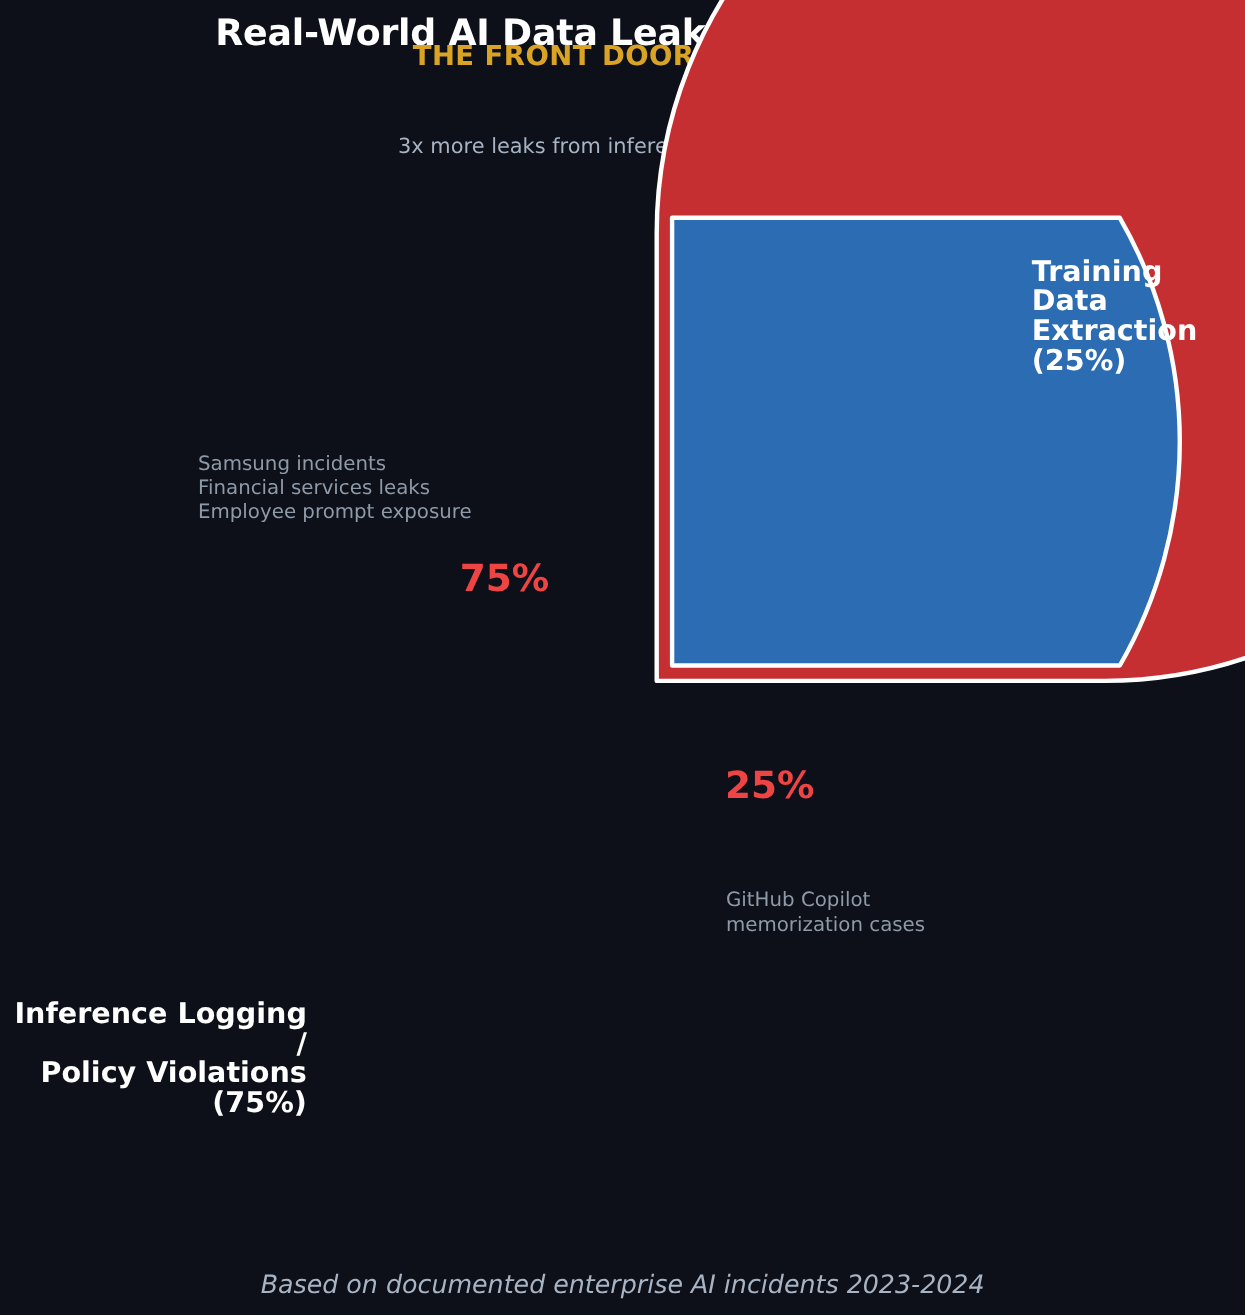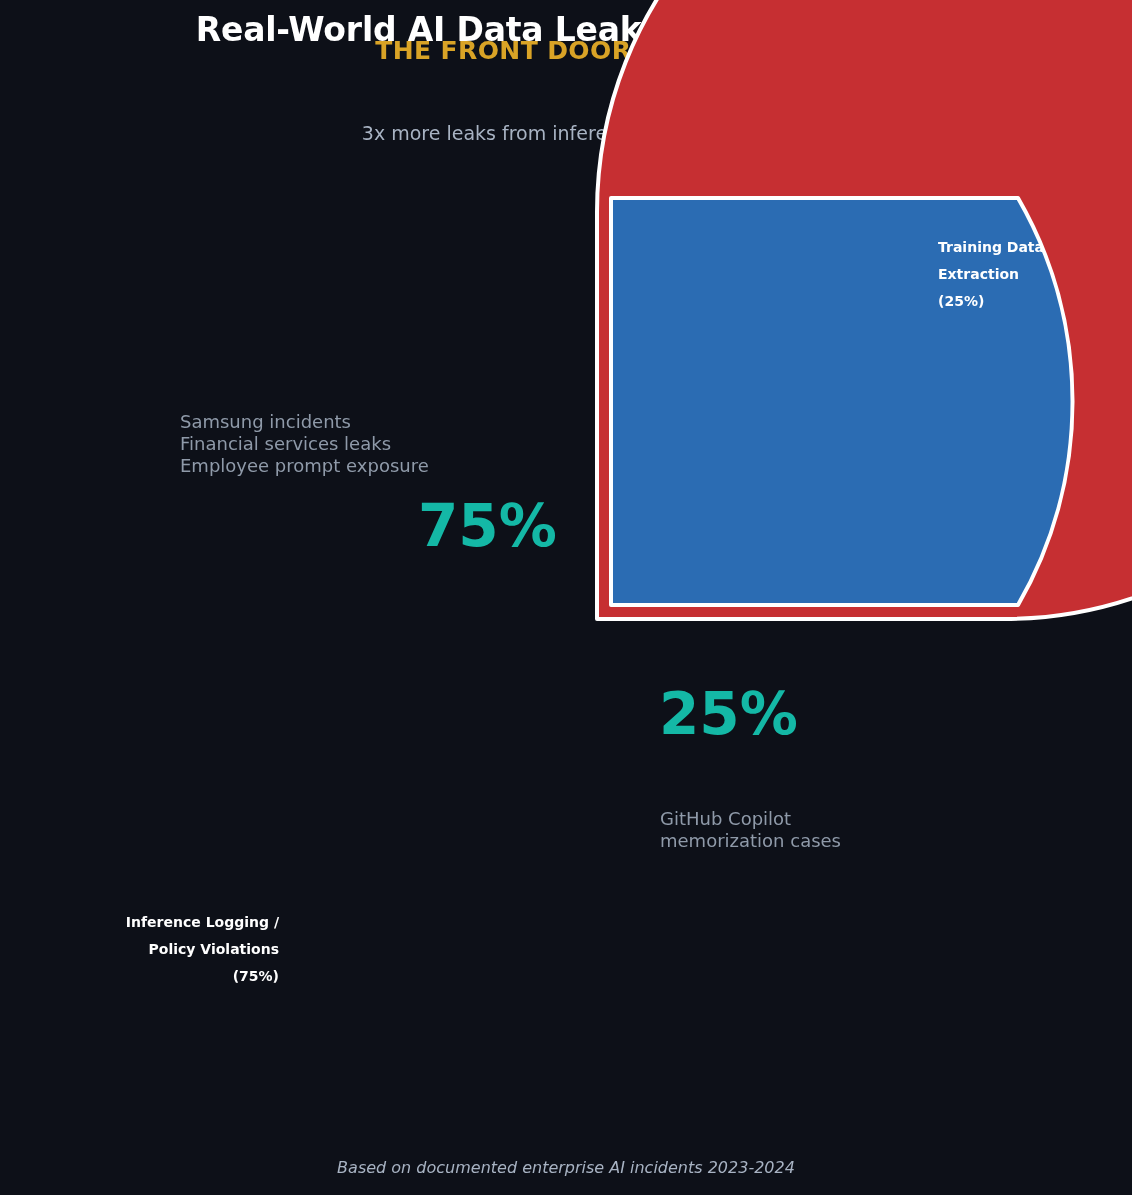--- a/index.html
+++ b/index.html
@@ -78,21 +78,21 @@
   }
   .pie-svg {
     position: absolute;
     left: 0;
     top: 0;
   }
 
   
   .wedge-label {
     position: absolute;
-    font-size: 14px;
+    font-size: 26px;
     font-weight: bold;
     color: #ffffff;
     line-height: 27px;
     white-space: pre-line;
   }
   .label-training {
     left: 938px;
     top: 234px;
     width: 190px;
     text-align: left;
@@ -100,23 +100,23 @@
   .label-inference {
     left: 13px;
     top: 909px;
     width: 266px;
     text-align: right;
   }
 
   
   .pct {
     position: absolute;
-    font-size: 58px;
-    font-weight: bold;
-    color: #14b8a6;
+    font-size: 34px;
+    font-weight: bold;
+    color: #ef4444;
     line-height: 52px;
   }
   .pct-a {
     left: 418px;
     top: 500px;
   }
   .pct-b {
     left: 659px;
     top: 688px;
   }
@@ -142,21 +142,21 @@
     width: 272px;
   }
 
   
   .footer {
     position: absolute;
     left: 0;
     top: 1156px;
     width: 1132px;
     text-align: center;
-    font-size: 16px;
+    font-size: 23px;
     font-style: italic;
     color: #a8b3c3;
     line-height: 24px;
   }
 </style>
 </head>
 <body>
 
 <div class="figure">
 

